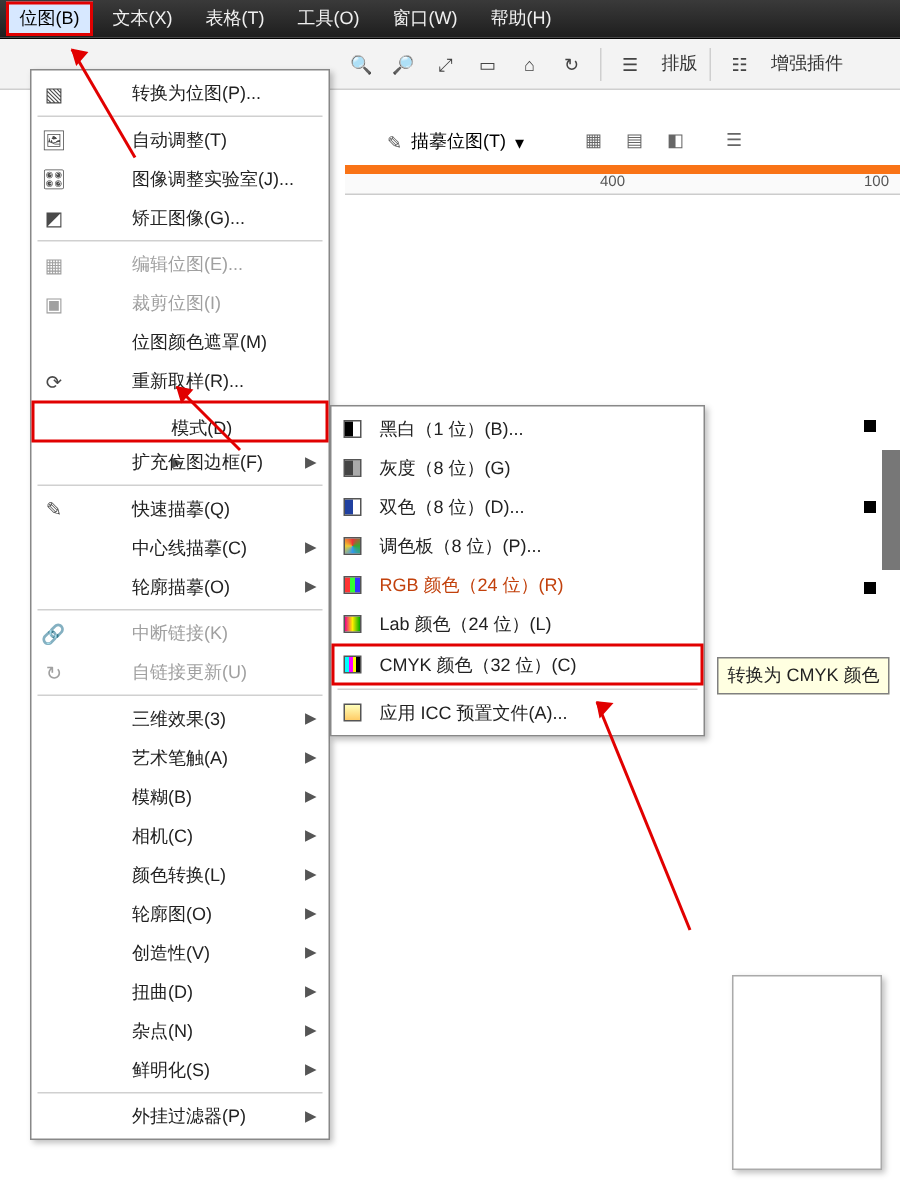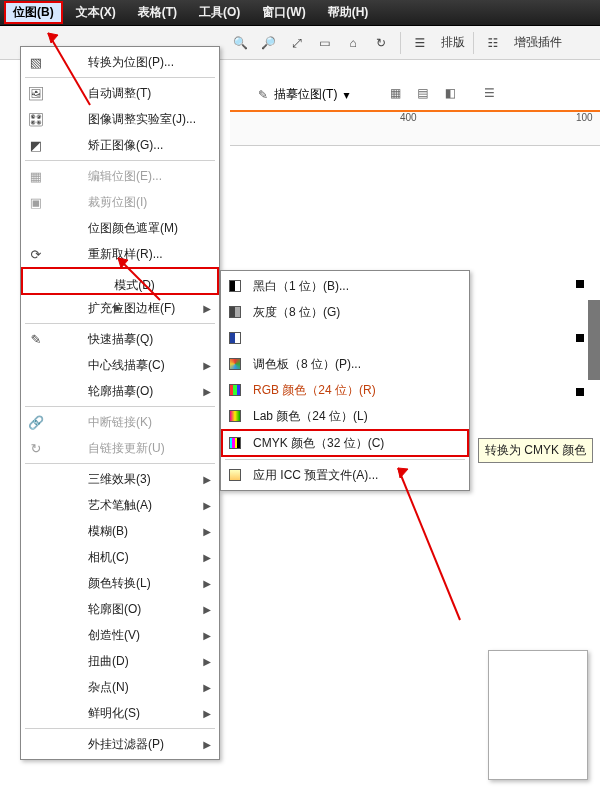--- a/index.html
+++ b/index.html
@@ -1,18 +1,18 @@
 <!DOCTYPE html>
 <html><head>
 <meta charset="utf-8">
 <style>
   * { margin: 0; padding: 0; box-sizing: border-box; font-family: "Microsoft YaHei", "SimSun", sans-serif; font-size: 12px; }
   body { width: 600px; height: 801px; background: #fff; overflow: hidden; position: relative; }
   .menubar { display: flex; background: linear-gradient(#3a3a3a,#1e1e1e); height: 26px; align-items: center; padding: 0 4px; color: #f0f0f0; gap: 4px; border-bottom: 1px solid #000; }
-  .menubar .mitem { padding: 3px 9px; cursor: default; position: relative; font-weight: bold; }
+  .menubar .mitem { padding: 3px 9px; cursor: default; position: relative; }
   .menubar .mitem.active { background: #d7e8ff; color: #000; border: 2px solid #e10000; padding: 1px 7px; }
   .toolbar { display: flex; align-items: center; height: 34px; background: #f3f3f3; border-bottom: 1px solid #cfcfcf; padding: 0 4px; gap: 6px; }
   .toolbar .tbtn { width: 22px; height: 22px; display: flex; align-items: center; justify-content: center; color: #444; }
   .sep { width: 1px; height: 22px; background: #cfcfcf; margin: 0 2px; }
   .toolbar .label { color: #333; margin-left: 4px; }
 
   .dropdown { position: absolute; left: 20px; top: 46px; width: 200px; background: #fff; border: 1px solid #888; box-shadow: 2px 2px 4px rgba(0,0,0,.25); z-index: 10; padding: 2px 0; }
   .dropdown .item { display: flex; align-items: center; height: 26px; padding: 0 8px 0 4px; gap: 8px; cursor: default; position: relative; }
   .dropdown .item .ic { width: 22px; height: 18px; display: flex; align-items: center; justify-content: center; color: #4a4a4a; font-size: 13px; }
   .dropdown .item .txt { flex: 1; color: #222; white-space: nowrap; margin-left: 33px; }
@@ -23,21 +23,21 @@
 
   .submenu { position: absolute; left: 220px; top: 270px; width: 250px; background: #fff; border: 1px solid #888; box-shadow: 2px 2px 4px rgba(0,0,0,.25); z-index: 11; padding: 2px 0; }
   .submenu .item { display: flex; align-items: center; height: 26px; padding: 0 8px 0 6px; gap: 10px; }
   .submenu .item .ic { width: 16px; height: 16px; display: flex; align-items: center; justify-content: center; }
   .submenu .item .txt { flex: 1; color: #222; }
   .submenu .item.disabled .txt { color: #c2410c; }
   .submenu .item.hl { border: 2px solid #e10000; height: 28px; padding: 0 6px 0 4px; }
   .submenu hr { border: 0; border-top: 1px solid #d0d0d0; margin: 2px 4px; }
 
   .tooltip { position: absolute; left: 478px; top: 438px; background: #ffffe1; border: 1px solid #808080; padding: 3px 6px; color: #222; z-index: 12; white-space: nowrap; }
-  .ruler-h { position: absolute; left: 230px; top: 110px; right: 0; height: 36px; border-top: 2px solid #f97316; border-bottom: 1px solid #ccc; background: #fafafa; }
+  .ruler-h { position: absolute; left: 230px; top: 110px; right: 0; height: 20px; border-top: 6px solid #f97316; border-bottom: 1px solid #ccc; background: #fafafa; }
   .ruler-h .tick { position: absolute; top: 0; font-size: 10px; color: #555; }
   .tracebtn { position: absolute; left: 258px; top: 86px; display: flex; align-items: center; gap: 6px; }
   .pencil { color: #555; }
   .icorow { position: absolute; top: 86px; display: flex; gap: 16px; }
 
   .sel-handles { position: absolute; left: 576px; top: 280px; }
   .sel-handles .h { position: absolute; width: 8px; height: 8px; background: #000; }
   .page-outline { position: absolute; left: 488px; top: 650px; width: 100px; height: 130px; border: 1px solid #aaa; background: #fff; box-shadow: 2px 2px 4px rgba(0,0,0,.25); }
 
   
@@ -238,20 +238,21 @@
   <div class="item">
       <span class="ic">
         <span class="sw-gray"></span>
       </span>
       <span class="txt">灰度（8 位）(G)</span>
     </div>
   <div class="item">
       <span class="ic">
         <span class="sw-duo"></span>
       </span>
+      <span class="txt">双色（8 位）(D)...</span>
     </div>
   <div class="item">
       <span class="ic">
         <span class="sw-pal"></span>
       </span>
       <span class="txt">调色板（8 位）(P)...</span>
     </div>
   <div class="item disabled">
       <span class="ic">
         <span class="sw-rgb"></span>

